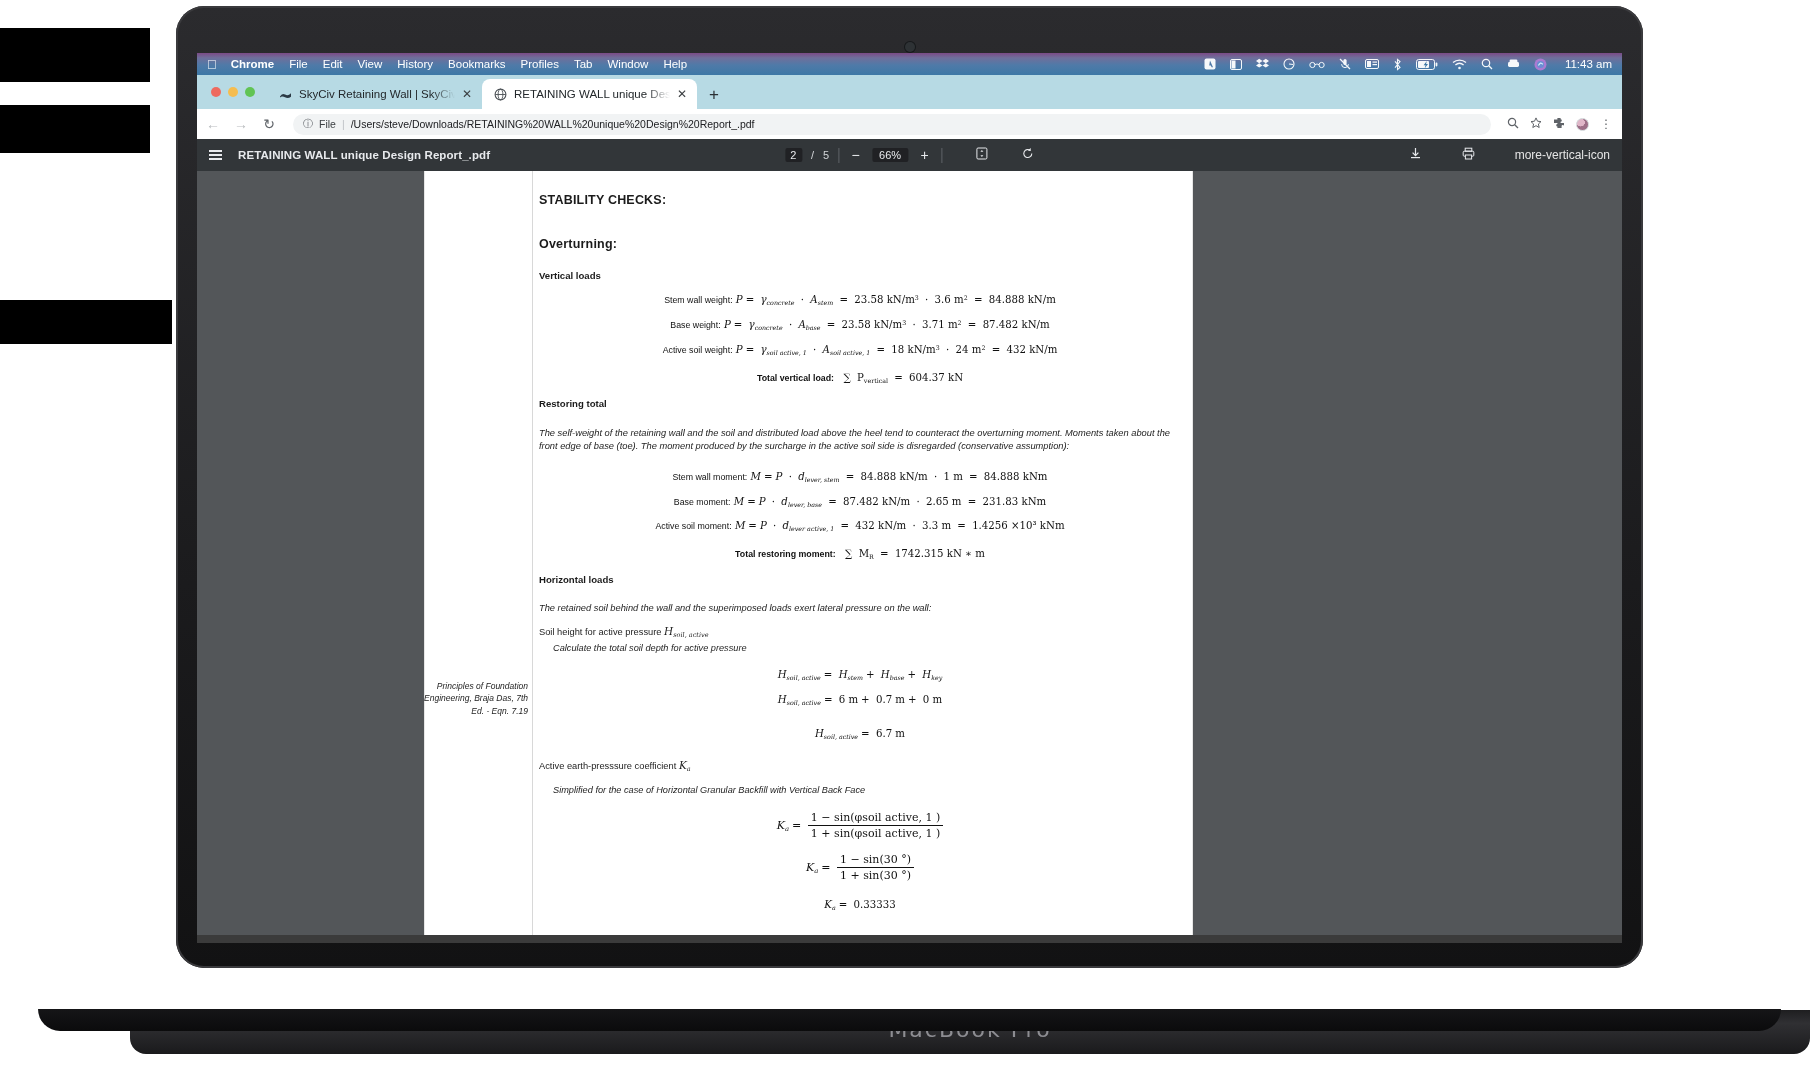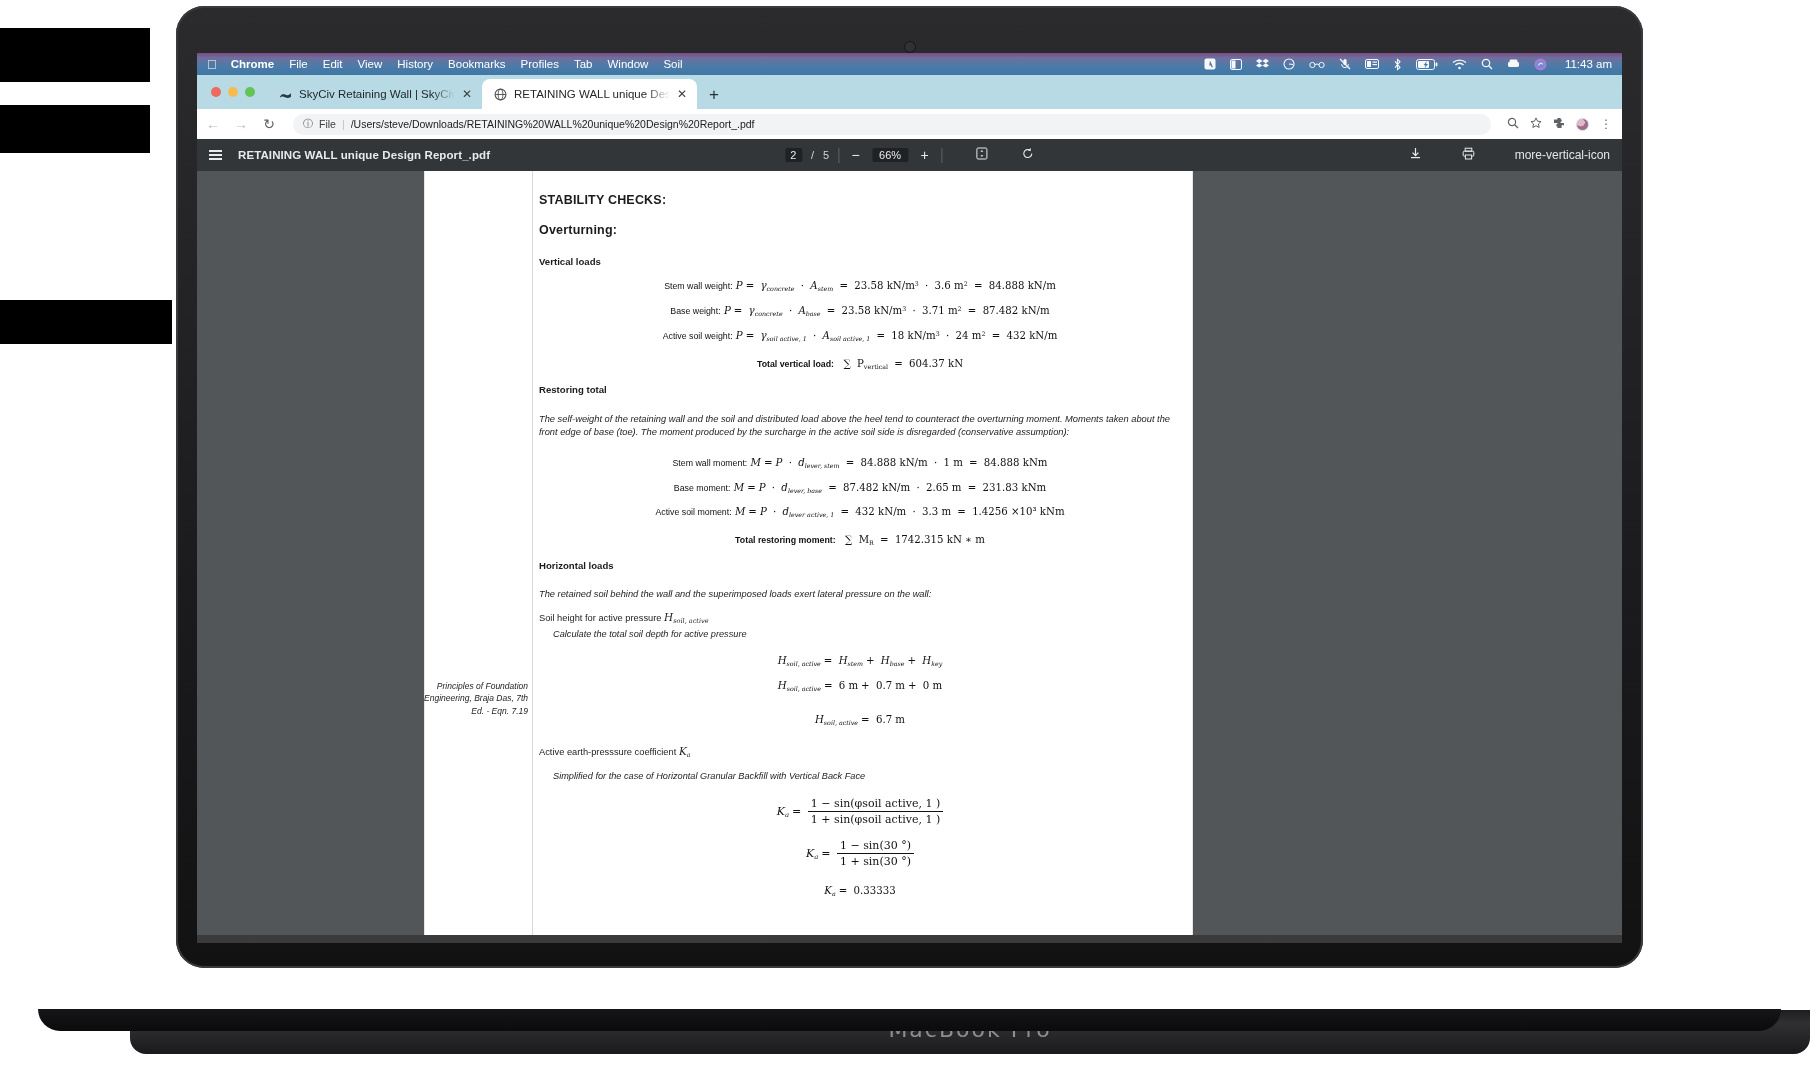--- a/index.html
+++ b/index.html
@@ -151,21 +151,21 @@
     background: #fff;
   }
   .rule { position: absolute; top: 0; bottom: 0; width: 1px; background: #d8d8d8; }
   .side-col {
     position: absolute; left: 0; top: 0; width: 108px; height: 100%; padding-left: 32px;
   }
   .doc-col { position: absolute; left: 109px; top: 0; right: 0; height: 100%; }
 
   .doc-inner { padding: 22px 12px 0 6px; }
 
-  .h1 { font-size: 12.5px; font-weight: bold; color: #1b1b1b; margin-bottom: 16px; letter-spacing: .2px; }
+  .h1 { font-size: 12.5px; font-weight: bold; color: #1b1b1b; margin-bottom: 30px; letter-spacing: .2px; }
   .h2 { font-size: 12.5px; font-weight: bold; color: #1b1b1b; margin-bottom: 19px; letter-spacing: .2px; }
   .h3 { font-size: 9.6px; font-weight: bold; color: #1b1b1b; margin-bottom: 8px; }
   .para {
     font-size: 9.3px; color: #1d1d1d; line-height: 1.42; margin: 20px 0 10px 0; font-style: italic;
   }
   .eq {
     font-family: "DejaVu Serif", serif; font-size: 10.2px; color: #111;
     text-align: center; margin: 13px 0;
   }
   .eqlabel { font-family: "Liberation Sans", sans-serif; font-size: 8.8px; margin-top: 43px; }
@@ -207,21 +207,21 @@
       <span class="apple"></span>
       <span class="mi bold">Chrome</span>
       <span class="mi">File</span>
       <span class="mi">Edit</span>
       <span class="mi">View</span>
       <span class="mi">History</span>
       <span class="mi">Bookmarks</span>
       <span class="mi">Profiles</span>
       <span class="mi">Tab</span>
       <span class="mi">Window</span>
-      <span class="mi">Soil</span>
+      <span class="mi">Help</span>
 
       <span class="right">
         <span class="ic">
           <svg width="12" height="12" viewBox="0 0 12 12">
               <rect x="0.5" y="0.5" width="11" height="11" rx="2" fill="#fff"></rect>
               <path d="M6 2.6 L9 9.2 H7.6 L6.9 7.5 H5.2 L6 2.6z" fill="#4f7aa8"></path>
             </svg>
         </span>
         <span class="ic">
           <svg width="12" height="11" viewBox="0 0 12 11">

